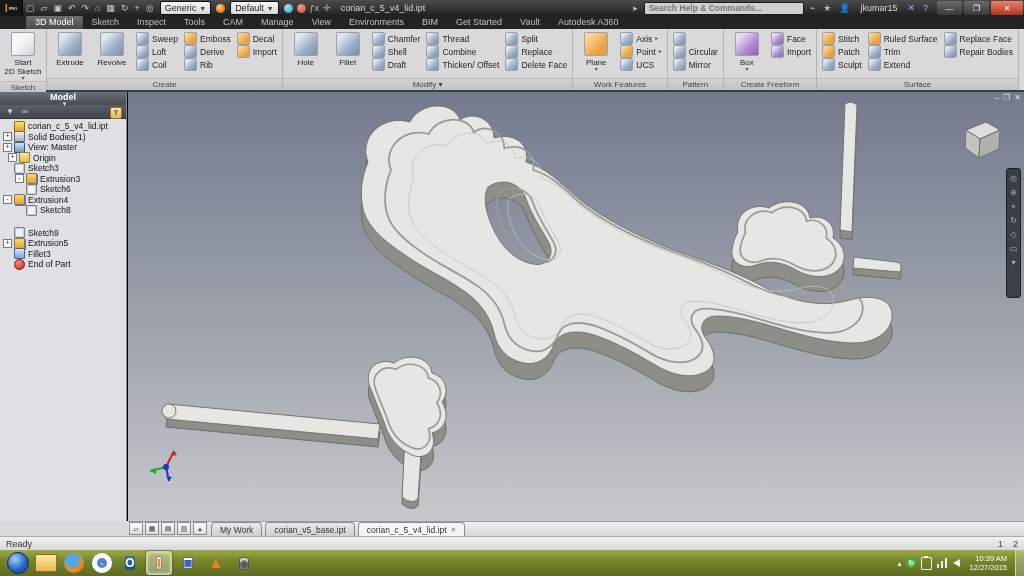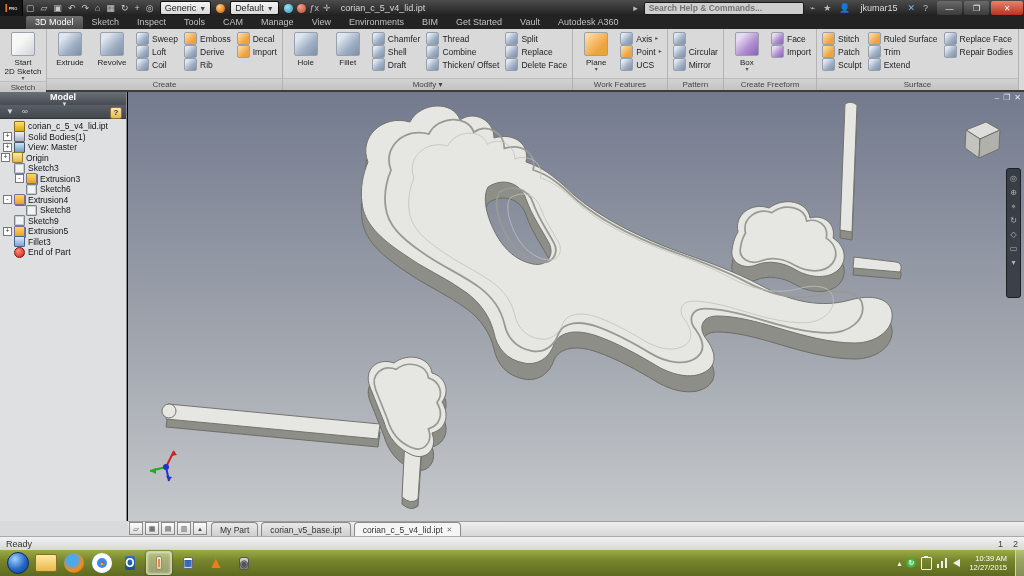--- a/index.html
+++ b/index.html
@@ -440,21 +440,21 @@
         <div class="trow" style="padding-left: 3px;">
           <span class="exp">+</span>
           <span class="tic ic-solid-bodies"></span>
           <span class="tlbl">Solid Bodies(1)</span>
         </div>
         <div class="trow" style="padding-left: 3px;">
           <span class="exp">+</span>
           <span class="tic ic-view"></span>
           <span class="tlbl">View: Master</span>
         </div>
-        <div class="trow" style="padding-left: 1px;">
+        <div class="trow" style="padding-left: 8px;">
           <span class="exp">+</span>
           <span class="tic ic-folder"></span>
           <span class="tlbl">Origin</span>
         </div>
         <div class="trow" style="padding-left: 3px;">
           <span class="exp noexp"></span>
           <span class="tic ic-sketch"></span>
           <span class="tlbl">Sketch3</span>
         </div>
         <div class="trow" style="padding-left: 15px;">
@@ -470,21 +470,21 @@
         <div class="trow" style="padding-left: 3px;">
           <span class="exp">-</span>
           <span class="tic ic-extrusion"></span>
           <span class="tlbl">Extrusion4</span>
         </div>
         <div class="trow" style="padding-left: 15px;">
           <span class="exp noexp"></span>
           <span class="tic ic-sketch"></span>
           <span class="tlbl">Sketch8</span>
         </div>
-        <div class="trow" style="padding-left: 3px;">
+        <div class="trow" style="padding-left: 3px; margin-top: 12px;">
           <span class="exp noexp"></span>
           <span class="tic ic-sketch"></span>
           <span class="tlbl">Sketch9</span>
         </div>
         <div class="trow" style="padding-left: 3px;">
           <span class="exp">+</span>
           <span class="tic ic-extrusion"></span>
           <span class="tlbl">Extrusion5</span>
         </div>
         <div class="trow" style="padding-left: 3px;">
@@ -568,21 +568,21 @@
   </div>
 
   <div id="browser-filler"></div>
   <div id="docbar">
       <span class="dvbtn">▱</span>
       <span class="dvbtn">▦</span>
       <span class="dvbtn">▤</span>
       <span class="dvbtn">▥</span>
       <span class="dvbtn">▴</span>
       <span class="dtab">
-        <span>My Part</span>
+        <span>My Work</span>
       </span>
       <span class="dtab">
         <span>corian_v5_base.ipt</span>
       </span>
       <span class="dtab active">
         <span>corian_c_5_v4_lid.ipt</span>
         <span class="x">✕</span>
       </span>
     </div>
 

